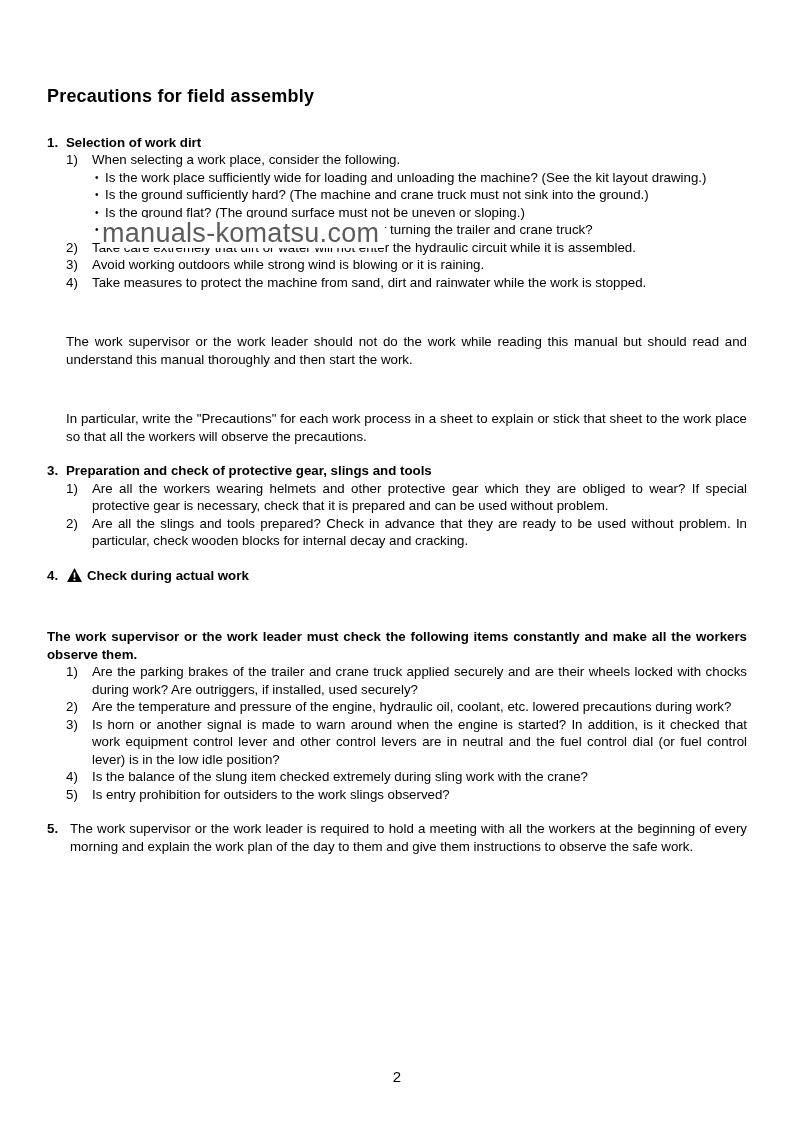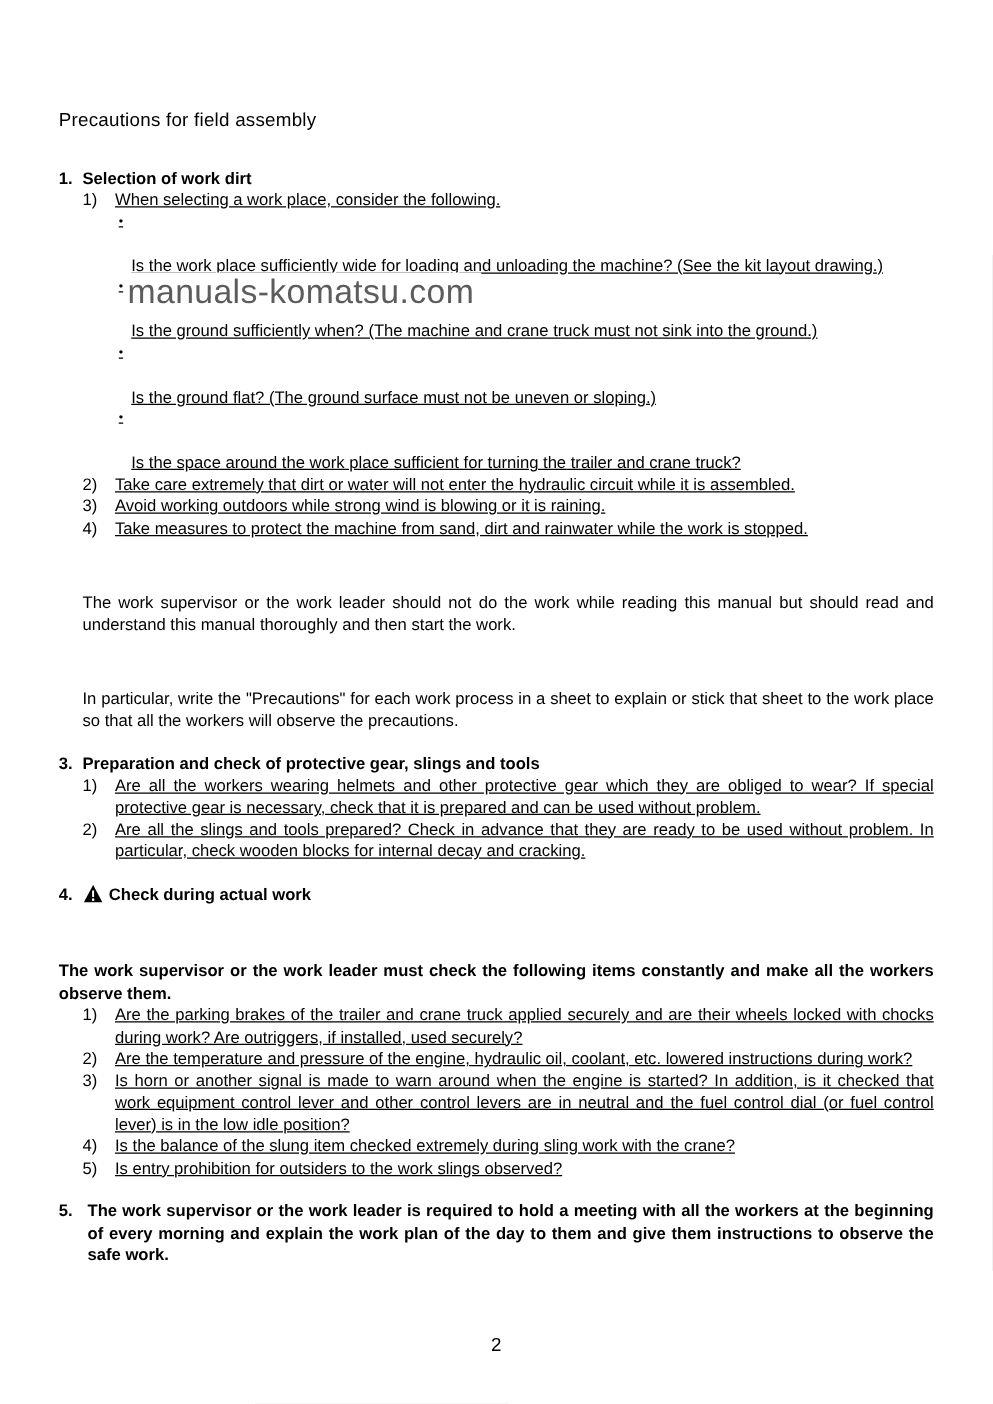--- a/index.html
+++ b/index.html
@@ -16,22 +16,22 @@
   }
   .content {
     position: absolute;
     left: 47px;
     right: 47px;
     top: 88px;
     font-size: 13.3px;
     line-height: 17.5px;
   }
   .doc-title {
-    font-size: 15px;
-    font-weight: normal;
+    font-size: 18px;
+    font-weight: bold;
     letter-spacing: 0.2px;
     margin-bottom: 28px;
   }
   .section { margin-bottom: 17px; }
   .section-heading { font-weight: bold; }
   .section-number {
     display: inline-block;
     width: 19px;
     font-weight: bold;
   }
@@ -44,34 +44,34 @@
     margin-left: 19px;
     text-align: justify;
     margin-top: 42px;
   }
   .para.flush { margin-left: 0; font-weight: bold; }
   .num-item {
     display: flex;
     margin-left: 19px;
   }
   .num-label { width: 26px; flex: none; }
-  .num-text { flex: 1; min-width: 0; text-decoration: underline; }
+  .num-text { flex: 1; min-width: 0; }
   .num-text-p { text-align: justify; }
   .bullet-item { display: flex; }
   .bullet-marker {
     width: 13px;
     flex: none;
     padding-left: 3px;
     font-size: 10px;
     line-height: 17.5px;
   }
-  .bullet-text { flex: 1; min-width: 0; margin-top: 35px; }
+  .bullet-text { flex: 1; min-width: 0; }
   .lead-row { display: flex; }
   .lead-number { width: 23px; flex: none; font-weight: bold; }
-  .lead-text { flex: 1; text-align: justify; font-weight: bold; }
+  .lead-text { flex: 1; text-align: justify; }
   .watermark {
     position: absolute;
     left: 100px;
     top: 218px;
     font-size: 27px;
     line-height: 30px;
     color: #5c5c5c;
     background: #ffffff;
     padding: 0 6px 0 2px;
     letter-spacing: 0.3px;
@@ -102,21 +102,21 @@
             <span class="num-label">1)</span>
             <div class="num-text">
               <div class="num-text-p">When selecting a work place, consider the following.</div>
               <div class="bullet-list">
                 <div class="bullet-item">
                   <span class="bullet-marker">•</span>
                   <div class="bullet-text">Is the work place sufficiently wide for loading and unloading the machine? (See the kit layout drawing.)</div>
                 </div>
                 <div class="bullet-item">
                   <span class="bullet-marker">•</span>
-                  <div class="bullet-text">Is the ground sufficiently when? (The machine and crane truck must not sink into the ground.)</div>
+                  <div class="bullet-text">Is the ground sufficiently hard? (The machine and crane truck must not sink into the ground.)</div>
                 </div>
                 <div class="bullet-item">
                   <span class="bullet-marker">•</span>
                   <div class="bullet-text">Is the ground flat? (The ground surface must not be uneven or sloping.)</div>
                 </div>
                 <div class="bullet-item">
                   <span class="bullet-marker">•</span>
                   <div class="bullet-text">Is the space around the work place sufficient for turning the trailer and crane truck?</div>
                 </div>
               </div>
@@ -169,21 +169,21 @@
           <p class="para flush">The work supervisor or the work leader must check the following items constantly and make all the workers observe them.</p>
           <div class="num-item">
             <span class="num-label">1)</span>
             <div class="num-text">
               <div class="num-text-p">Are the parking brakes of the trailer and crane truck applied securely and are their wheels locked with chocks during work? Are outriggers, if installed, used securely?</div>
             </div>
           </div>
           <div class="num-item">
             <span class="num-label">2)</span>
             <div class="num-text">
-              <div class="num-text-p">Are the temperature and pressure of the engine, hydraulic oil, coolant, etc. lowered instructions during work?</div>
+              <div class="num-text-p">Are the temperature and pressure of the engine, hydraulic oil, coolant, etc. lowered precautions during work?</div>
             </div>
           </div>
           <div class="num-item">
             <span class="num-label">3)</span>
             <div class="num-text">
               <div class="num-text-p">Is horn or another signal is made to warn around when the engine is started? In addition, is it checked that work equipment control lever and other control levers are in neutral and the fuel control dial (or fuel control lever) is in the low idle position?</div>
             </div>
           </div>
           <div class="num-item">
             <span class="num-label">4)</span>

